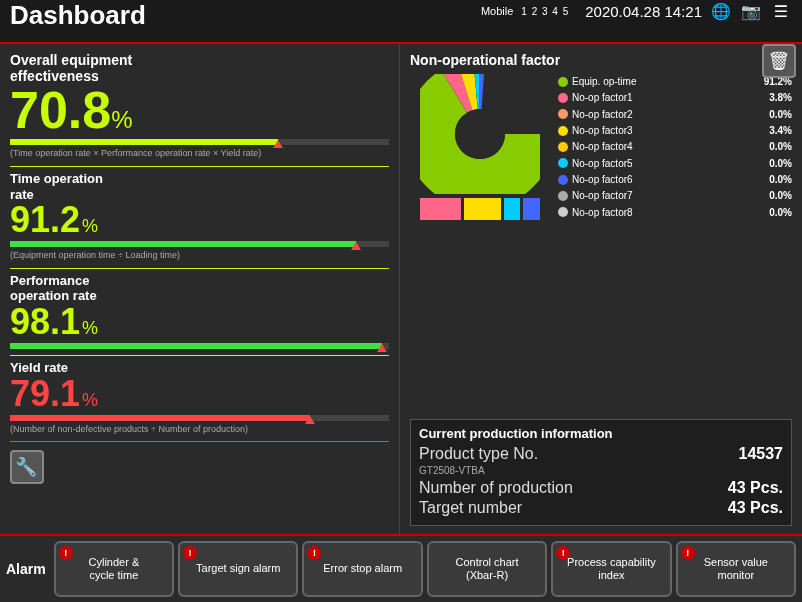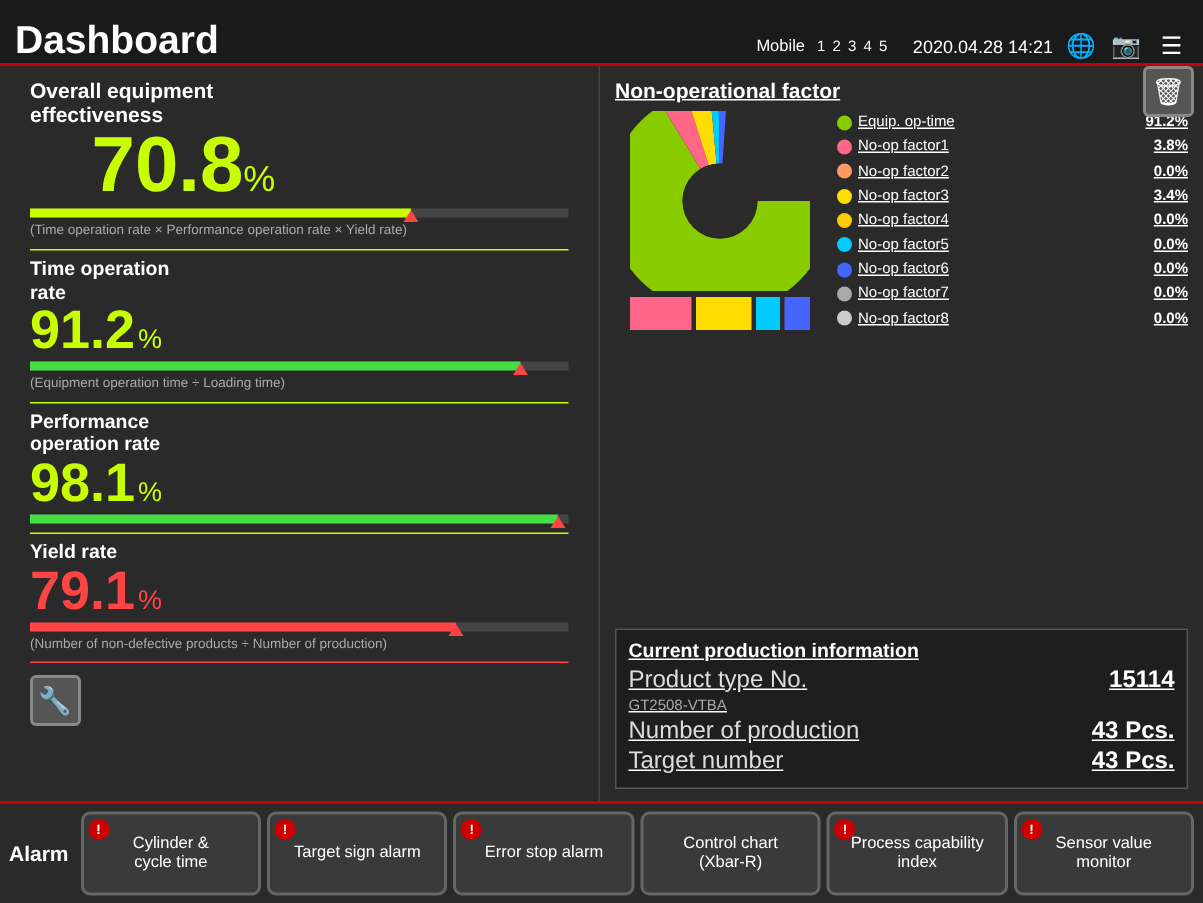--- a/index.html
+++ b/index.html
@@ -10,21 +10,21 @@
       font-family: Arial, sans-serif;
       overflow: hidden;
       color: #fff;
     }
 
     
     #header {
       background: #1a1a1a;
       height: 44px;
       display: flex;
-      align-items: flex-end;
+      align-items: flex-start;
       padding: 0 10px;
       border-bottom: 2px solid #c00;
     }
     #header-title {
       font-size: 26px;
       font-weight: bold;
       color: #fff;
       flex: 1;
     }
     #header-right {
@@ -66,21 +66,21 @@
 
     
     #main {
       display: flex;
       height: 490px; 
     }
 
     
     #left-panel {
       width: 400px;
-      padding: 8px 20px;
+      padding: 8px 10px;
       border-right: 1px solid #444;
     }
 
     .metric-block {
       margin-bottom: 6px;
     }
 
     .metric-title {
       font-size: 13px;
       font-weight: bold;
@@ -159,21 +159,20 @@
     }
     #oee-value-row {
       display: flex;
       align-items: baseline;
     }
     #oee-value {
       font-size: 52px;
       font-weight: bold;
       color: #c8ff00;
       line-height: 1;
-      margin-left: 41px;
     }
     #oee-unit {
       font-size: 24px;
       color: #c8ff00;
     }
     #oee-formula {
       font-size: 9px;
       color: #aaa;
     }
 
@@ -192,21 +191,20 @@
       font-size: 18px;
     }
 
     
     #right-panel {
       flex: 1;
       padding: 8px 10px;
       display: flex;
       flex-direction: column;
       gap: 6px;
-      text-decoration: underline;
     }
 
     
     #non-op-section {
       flex: 1;
     }
     #non-op-title {
       font-size: 14px;
       font-weight: bold;
       color: #fff;
@@ -337,21 +335,21 @@
     }
   </style>
 </head>
 <body>
 
 <div id="header">
   <span id="header-title">Dashboard</span>
   <div id="header-right">
     <span style="font-size:11px;">Mobile</span>
     <span style="font-size:10px; letter-spacing:1px;">1 2 3 4 5</span>
-    <span style="font-size:12px; margin-left:8px;">2020.04.28  14:21</span>
+    <span style="font-size:15px; margin-left:8px;">2020.04.28  14:21</span>
     <div class="header-icon">🌐</div>
     <div class="header-icon">📷</div>
     <div class="header-icon">☰</div>
   </div>
 </div>
 
 <div id="toolbar">
   <div id="trash-btn">🗑</div>
 </div>
 
@@ -518,21 +516,21 @@
       <span class="legend-value">0.0%</span>
     </div>
           </div>
       </div>
     </div>
 
     <div id="prod-section">
       <div id="prod-title">Current production information</div>
       <div class="prod-row">
         <span>Product type No.</span>
-        <span class="prod-val">15114</span>
+        <span class="prod-val">14537</span>
       </div>
       <div class="prod-product-id">GT2508-VTBA</div>
       <div class="prod-row">
         <span>Number of production</span>
         <span class="prod-val">43 Pcs.</span>
       </div>
       <div class="prod-row">
         <span>Target number</span>
         <span class="prod-val">43 Pcs.</span>
       </div>

